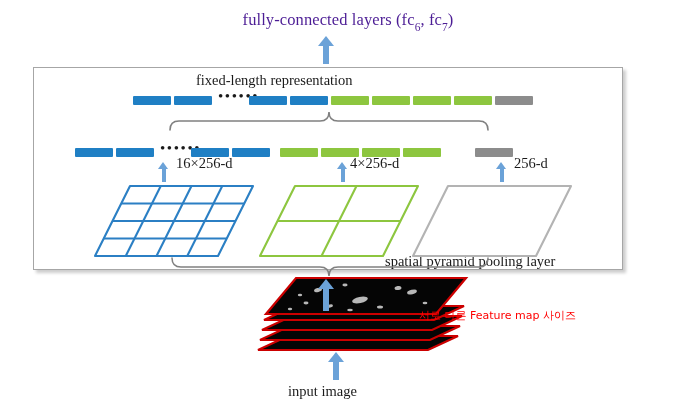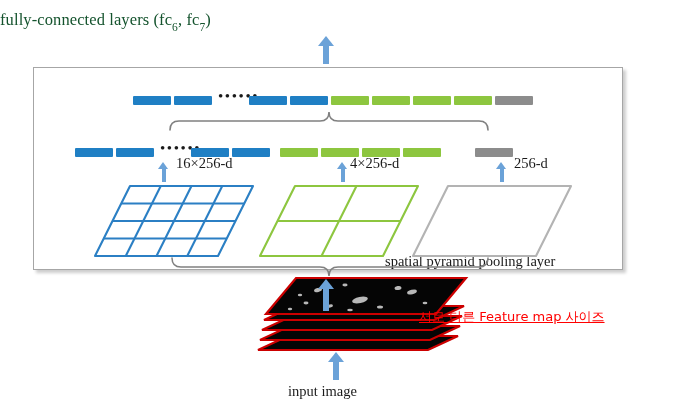--- a/index.html
+++ b/index.html
@@ -19,23 +19,23 @@
     left: 0; top: 0;
     width: 700px;
     height: 412px;
   }
   .abs { position: absolute; }
 
   
   #title {
     left: 0; top: 10px;
     width: 696px;
-    text-align: left;
+    text-align: center;
     font-size: 16.5px;
-    color: #14532d;
+    color: #4c1d95;
     letter-spacing: 0.1px;
     white-space: nowrap;
   }
   #title .sub {
     font-size: 11.5px;
     vertical-align: sub;
     position: relative;
     top: 2px;
   }
 
@@ -66,25 +66,24 @@
     white-space: nowrap;
   }
   #dim-16 { left: 176px; top: 155px; text-align: center; }
   #dim-4  { left: 350px; top: 155px; }
   #dim-256{ left: 514px; top: 155px; }
 
   
   #korean-note {
     left: 419px; top: 308px;
     font-family: "DejaVu Sans", "Liberation Sans", sans-serif;
-    font-size: 13px;
+    font-size: 11px;
     color: #ff0000;
     white-space: nowrap;
     font-weight: 500;
-    text-decoration: underline;
   }
 
   
   .bar { height: 9px; border-radius: 1px; }
   .bar.blue  { background: #1f7fc4; }
   .bar.green { background: #8dc63f; }
   .bar.gray  { background: #8c8c8c; }
 
   .dots {
     font-size: 15px;
@@ -130,20 +129,21 @@
 
   <div class="abs" id="title"><span>fully-connected layers (fc</span><span class="sub">6</span><span>, fc</span><span class="sub">7</span><span>)</span></div>
 
   <div class="arrow-wrap" style="left:318px; top:36px;">
     <div class="arrow-head"></div>
     <div class="arrow-stem" style="top:10px; width:6px; height:18px;"></div>
   </div>
 
   <div class="abs" id="spp-box"></div>
 
+  <div class="abs lbl" id="fixed-len-label">fixed-length representation</div>
 
   <div class="abs" style="left:0; top:0; width:700px; height:1px;">
     <div class="abs bar blue" style="left:133px; top:96px; width:38px;"></div>
     <div class="abs bar blue" style="left:174px; top:96px; width:38px;"></div>
     <div class="abs dots" style="left:218px; top:92px;">••••••</div>
     <div class="abs bar blue" style="left:249px; top:96px; width:38px;"></div>
     <div class="abs bar blue" style="left:290px; top:96px; width:38px;"></div>
     <div class="abs bar green" style="left:331px; top:96px; width:38px;"></div>
     <div class="abs bar green" style="left:372px; top:96px; width:38px;"></div>
     <div class="abs bar green" style="left:413px; top:96px; width:38px;"></div>

